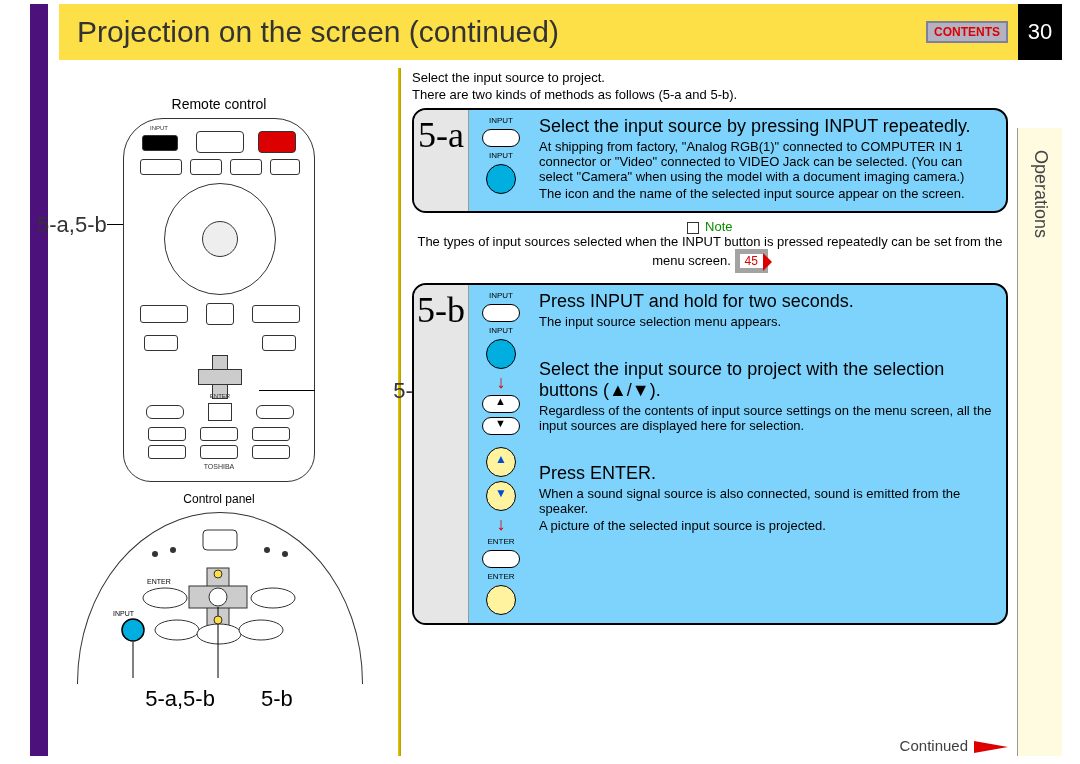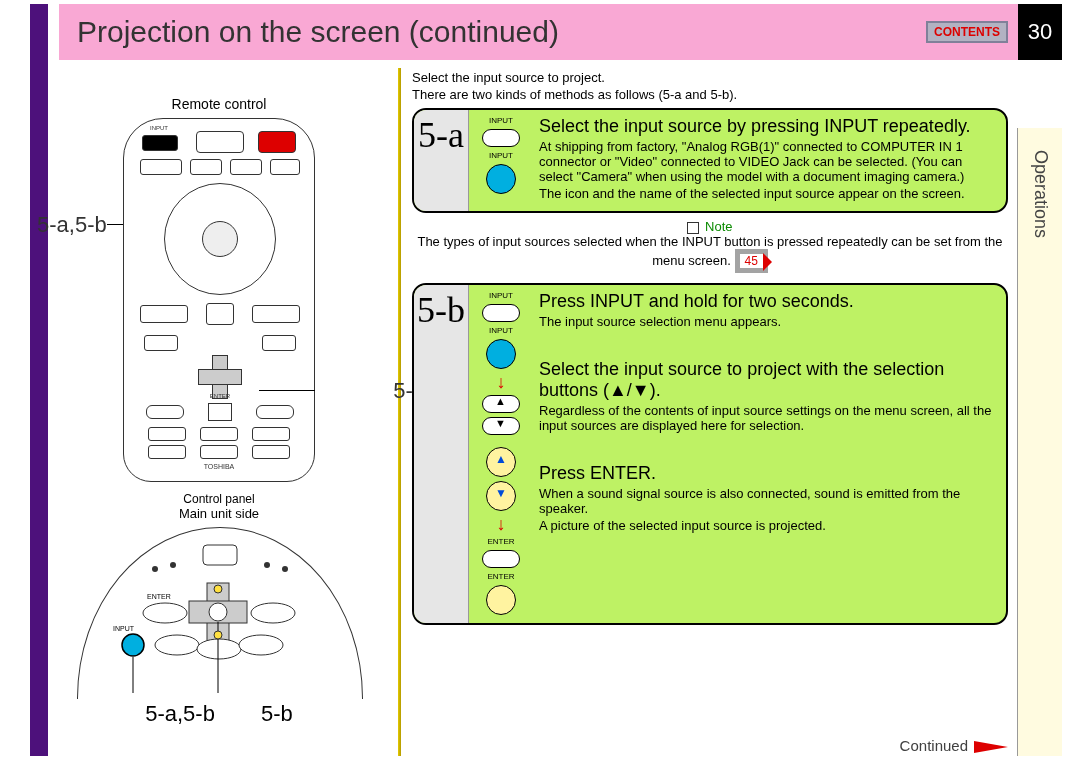--- a/index.html
+++ b/index.html
@@ -19,21 +19,21 @@
     width: 18px;
     height: 752px;
     background: #4d117b;
   }
   .header {
     position: absolute;
     left: 59px;
     top: 4px;
     right: 18px;
     height: 56px;
-    background: #f9a8d4;
+    background: #fde047;
     display: flex;
     align-items: center;
   }
   .header-title {
     font-size: 30px;
     color: #333;
     margin-left: 18px;
     flex: 1;
   }
   .contents-btn {
@@ -121,21 +121,21 @@
     top: 68px;
     width: 596px;
   }
   .intro { font-size:13px; margin:2px 0; }
   .step-box {
     border: 2.5px solid #000;
     border-radius: 14px;
     display: flex;
     margin-top: 6px;
     overflow: hidden;
-    background:#bef264;
+    background:#7dd3fc;
   }
   .step-num {
     background: #e6e6e6;
     width: 54px;
     display: flex;
     align-items: flex-start;
     justify-content: center;
     font-family: 'Times New Roman', serif;
     font-size: 36px;
     padding-top: 4px;
@@ -232,21 +232,20 @@
       <div class="btn" style="left:24px; top:326px; width:36px; height:12px;"></div>
       <div class="btn" style="left:76px; top:326px; width:36px; height:12px;"></div>
       <div class="btn" style="left:128px; top:326px; width:36px; height:12px;"></div>
       <div class="txt" style="left:70px; top:344px; width:50px; font-size:7px;">TOSHIBA</div>
     </div>
     <div class="callout r1">5-b</div>
     <div class="leader" style="left:200px; top:272px; width:56px;"></div>
   </div>
 
   <div class="cp-label">Control panel</div>
-  <div class="cp-sub">Main unit side</div>
   <div class="cp-fig">
     <div class="arc"></div>
     <svg width="284" height="170">
 
       <rect x="126" y="18" width="34" height="20" rx="4" fill="#fff" stroke="#333"></rect>
 
       <circle cx="78" cy="42" r="3" fill="#333"></circle>
         <circle cx="96" cy="38" r="3" fill="#333"></circle>
       <circle cx="190" cy="38" r="3" fill="#333"></circle>
         <circle cx="208" cy="42" r="3" fill="#333"></circle>

